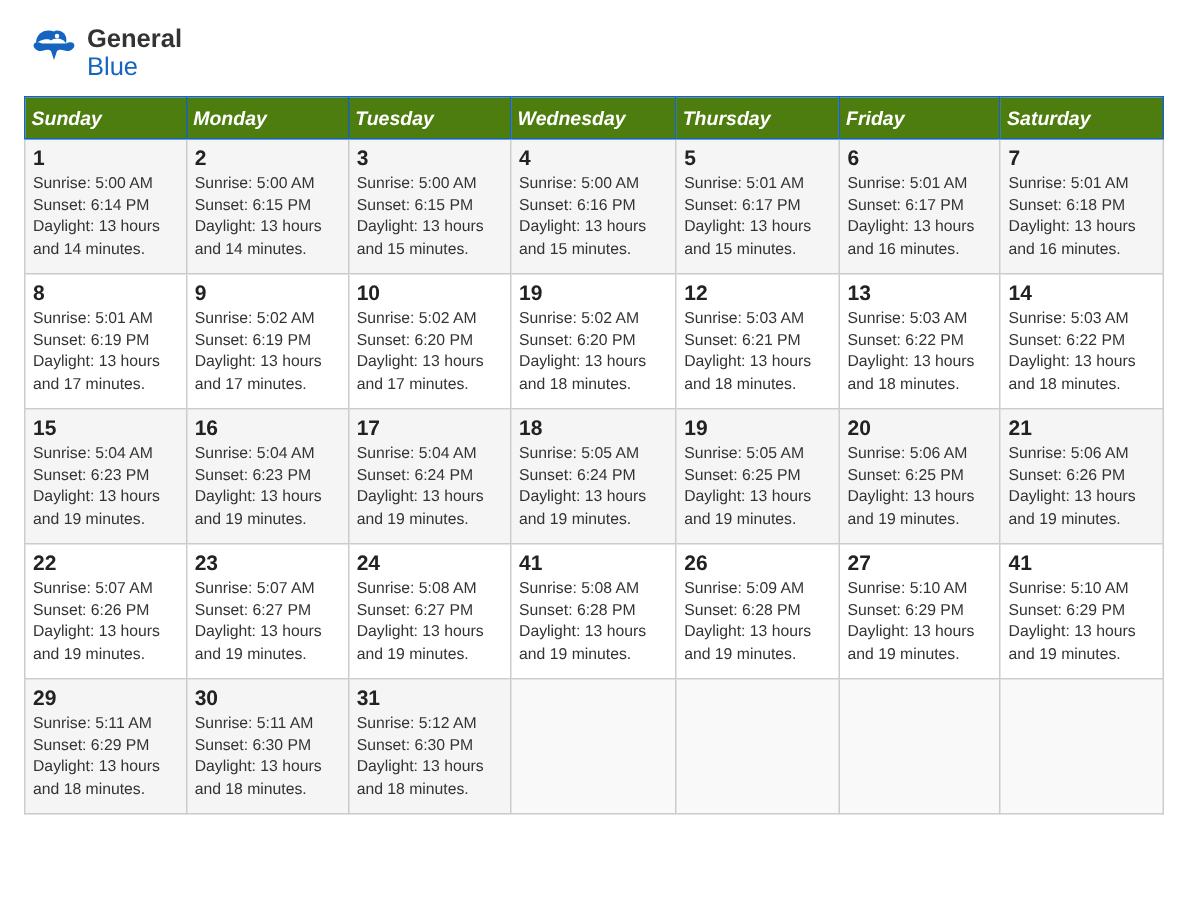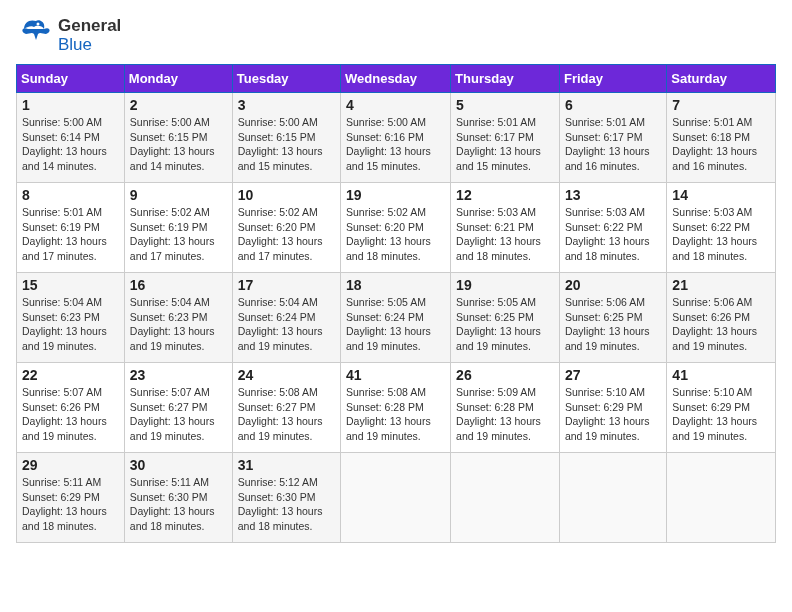--- a/index.html
+++ b/index.html
@@ -32,27 +32,28 @@
     .location {
       font-size: 16px;
       color: #444;
     }
     .calendar {
       width: 100%;
       border-collapse: collapse;
       font-size: 11px;
     }
     .calendar thead th {
-      background: #6d28d9;
+      background: #4d7c0f;
       color: #fff;
       padding: 6px 4px;
       text-align: left;
       font-size: 13px;
       font-weight: bold;
       border: 1px solid #1565C0;
+      font-style: italic;
     }
     .calendar tbody td {
       border: 1px solid #ccc;
       vertical-align: top;
       padding: 4px 5px;
       width: 113px;
       height: 90px;
     }
     .calendar tbody tr:nth-child(odd) td {
       background: #f5f5f5;

